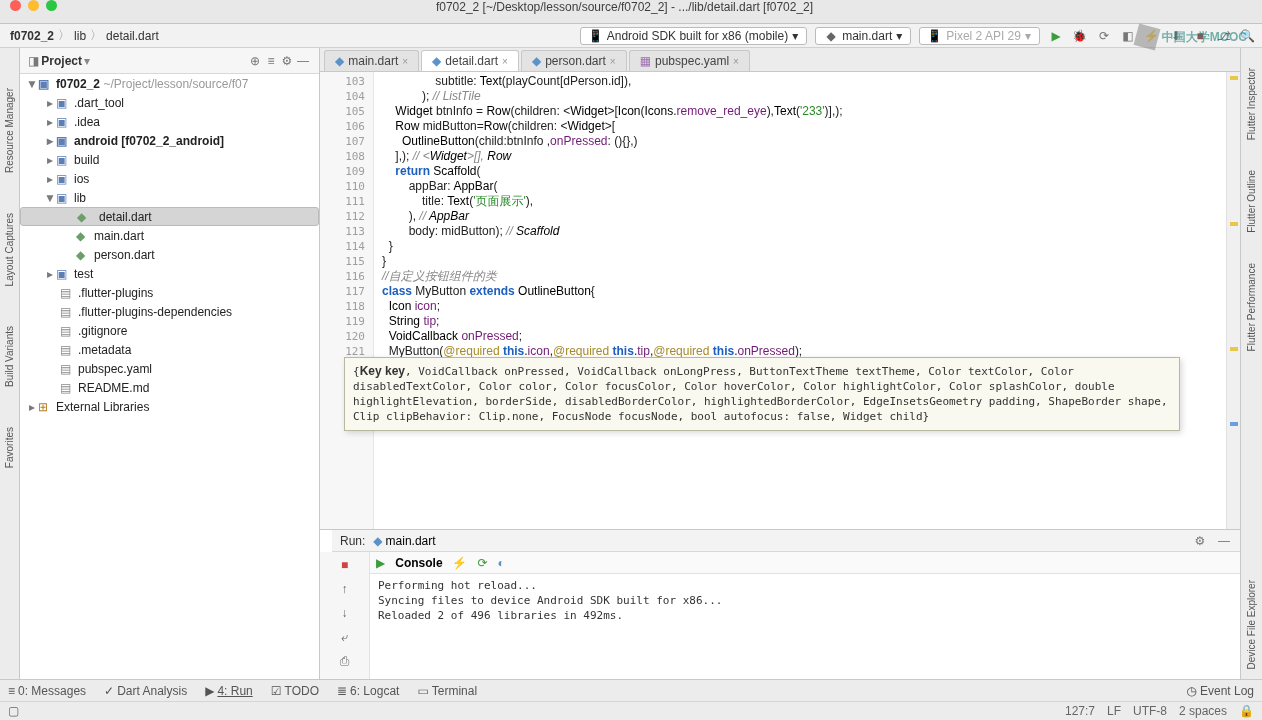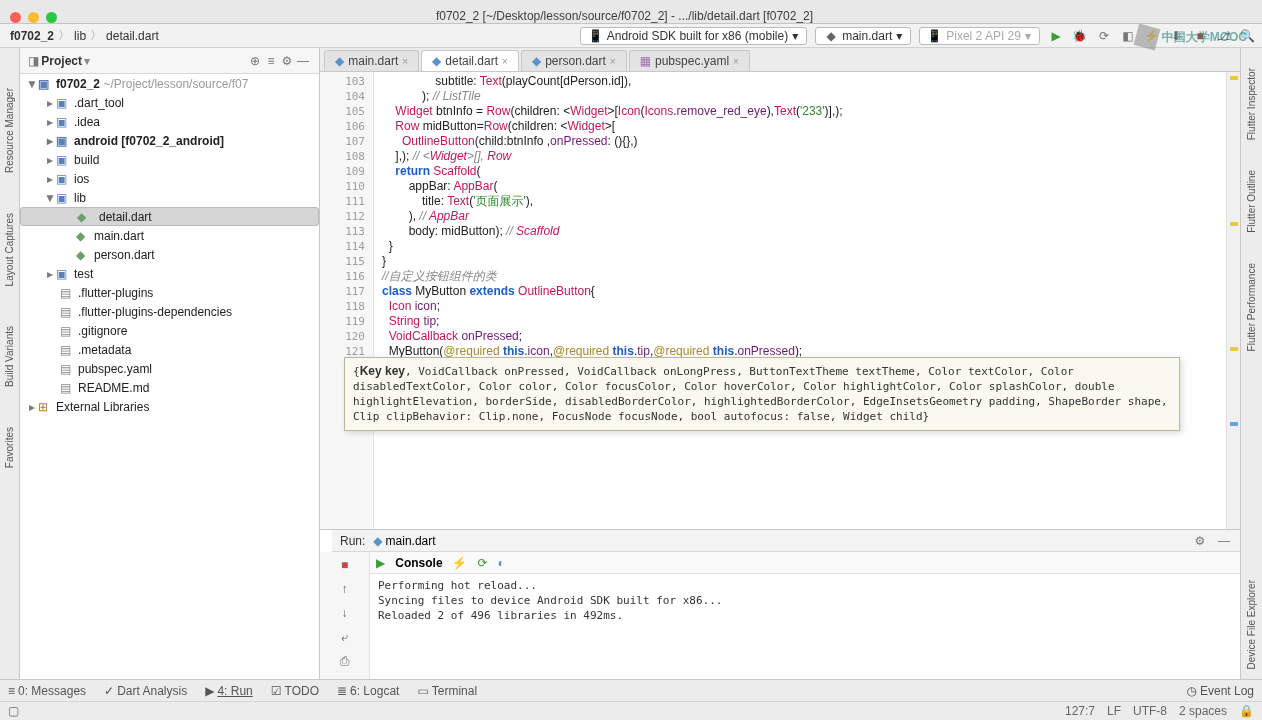--- a/index.html
+++ b/index.html
@@ -1,19 +1,19 @@
 <!DOCTYPE html>
 <html><head>
 <meta charset="utf-8">
 <style>
 * { margin:0; padding:0; box-sizing:border-box; font-family:-apple-system,"Helvetica Neue",Arial,sans-serif; font-size:12px; }
 body { width:1262px; height:720px; background:#ececec; overflow:hidden; position:relative; }
 
 
-.titlebar { height:24px; background:#e8e8e8; display:flex; align-items:flex-end; border-bottom:1px solid #c4c4c4; }
+.titlebar { height:24px; background:#e8e8e8; display:flex; align-items:flex-start; border-bottom:1px solid #c4c4c4; }
 .dots { display:flex; gap:7px; padding-left:10px; }
 .dot { width:11px; height:11px; border-radius:50%; }
 .title { flex:1; text-align:center; font-size:12px; color:#3d3d3d; }
 
 
 .crumbs { height:24px; background:#f2f2f2; display:flex; align-items:center; border-bottom:1px solid #d0d0d0; padding:0 6px; }
 .crumbs .seg { padding:0 4px; color:#333; }
 .crumbs .sep { color:#888; }
 .crumbs .rsel { margin-left:auto; display:flex; gap:8px; align-items:center; }
 .sel { background:#fff; border:1px solid #bbb; border-radius:3px; padding:1px 8px; font-size:11px; color:#333; display:flex; align-items:center; gap:4px; }
@@ -45,21 +45,21 @@
 .editor { flex:1; display:flex; flex-direction:column; background:#fff; min-width:0; }
 .tabs { height:24px; display:flex; align-items:flex-end; background:#ececec; border-bottom:1px solid #c8c8c8; padding-left:4px; }
 .tab { padding:3px 10px; background:#e3e3e3; border:1px solid #c8c8c8; border-bottom:none; margin-right:2px; border-radius:3px 3px 0 0; font-size:11px; display:flex; align-items:center; gap:4px; color:#444;}
 .tab.active { background:#fff; }
 .tab .x { color:#999; font-size:10px; }
 
 .code-wrap { flex:1; display:flex; overflow:hidden; position:relative; }
 .gutter { width:54px; background:#f7f7f7; border-right:1px solid #e6e6e6; color:#9e9e9e; text-align:right; padding:2px 8px 0 0; font-family:Menlo,Consolas,monospace; font-size:11px; line-height:15px; }
 .code { flex:1; font-family:Menlo,Consolas,monospace; font-size:11px; line-height:15px; padding:2px 0 0 8px; white-space:pre; color:#222; overflow:hidden;}
 .kw { color:#1d5fbf; font-weight:bold; }
-.type { color:#be185d; }
+.type { color:#000000; }
 .str { color:#2a8a2a;text-align:center; }
 .cmt { color:#888; font-style:italic; }
 .prop { color:#701a75; }
 .req { color:#a58a2b; }
 .right-stripe { width:14px; background:#f0f0f0; border-left:1px solid #e0e0e0; position:relative; }
 .mark { position:absolute; width:8px; height:4px; left:3px; }
 
 
 .tooltip { position:absolute; left:24px; right:60px; top:285px; background:#f9f9f0; border:1px solid #b8b8a0; padding:6px 8px; font-family:Menlo,Consolas,monospace; font-size:11px; line-height:15px; color:#333; box-shadow:2px 2px 6px rgba(0,0,0,.15); z-index:5;}
 .tooltip b { font-weight:bold; }

